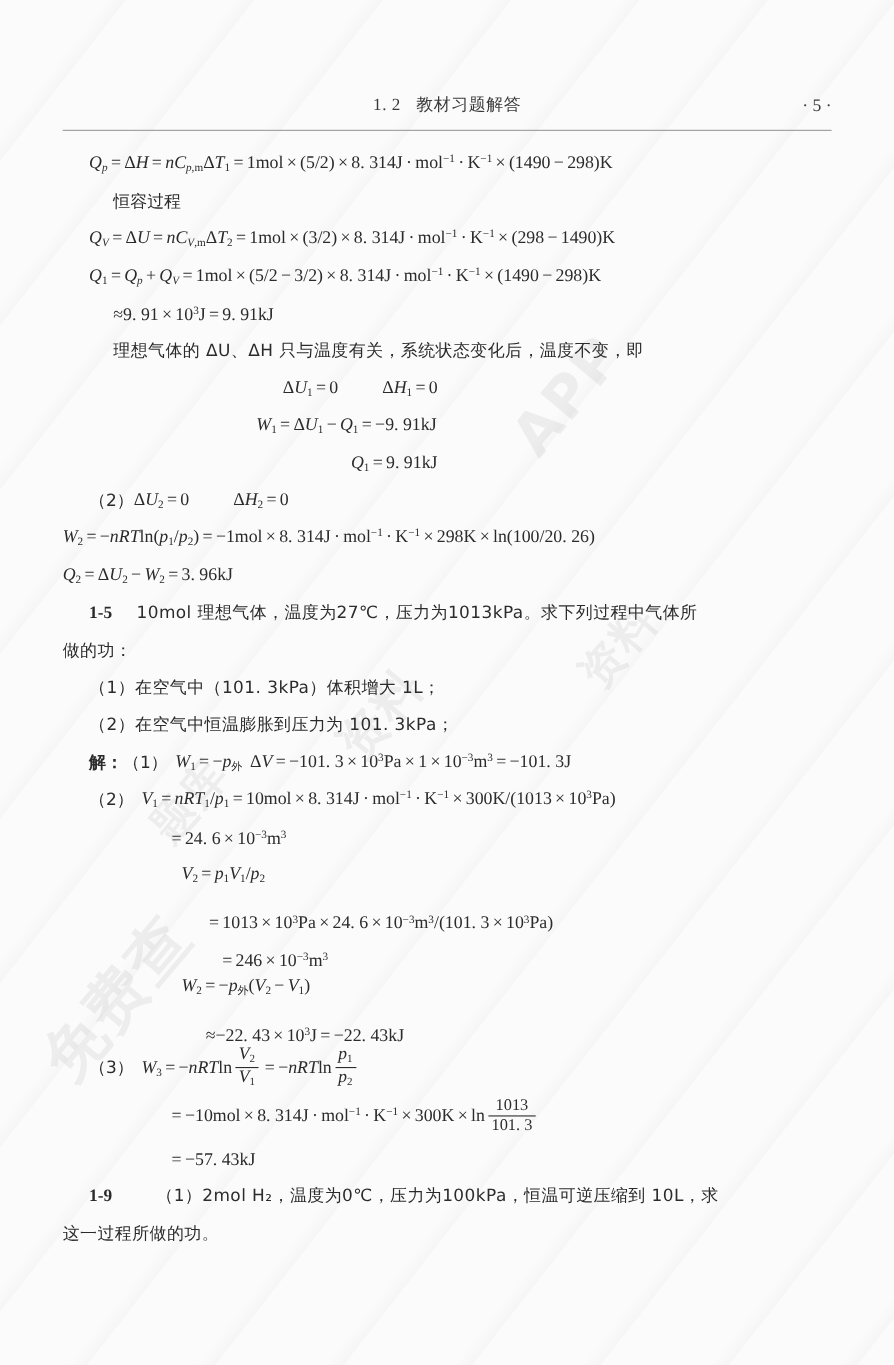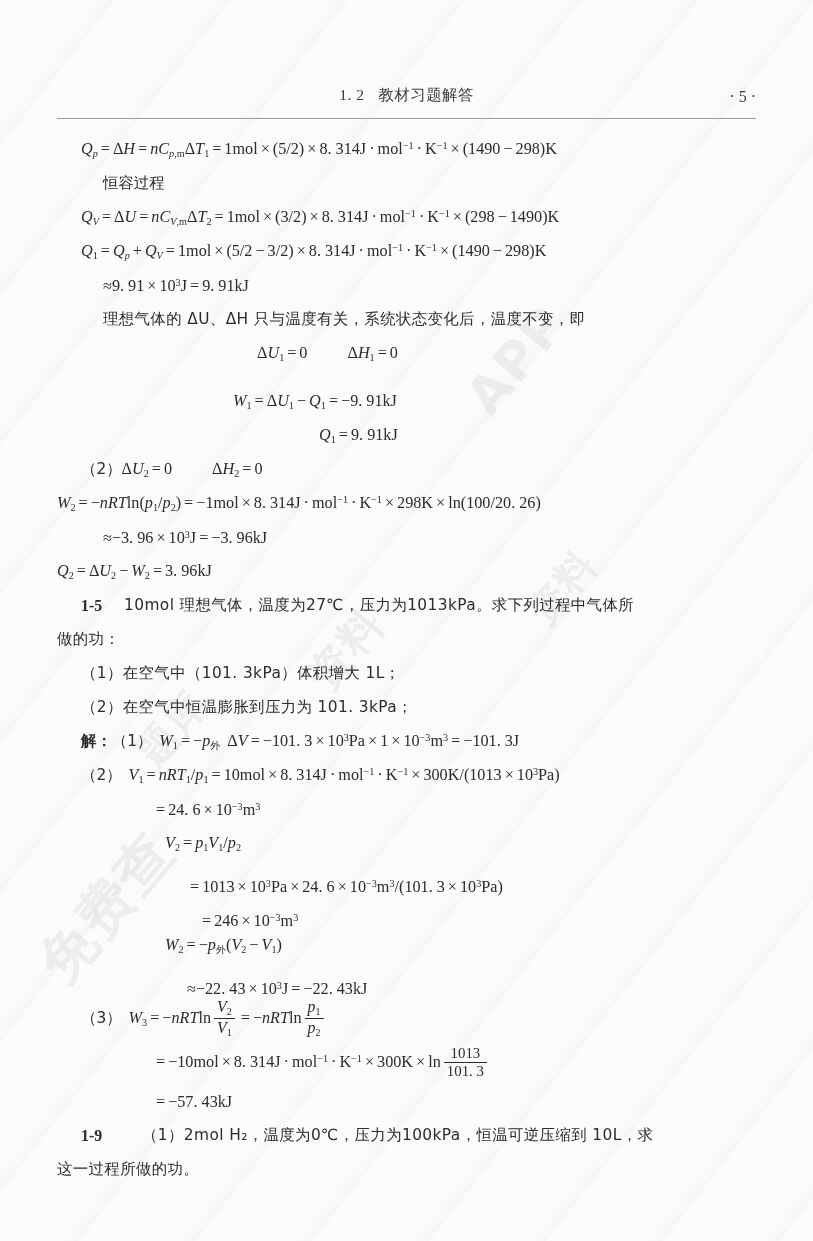--- a/index.html
+++ b/index.html
@@ -70,21 +70,21 @@
     display:flex;
     align-items:center;
   }
   .line.tall{height:44px;}
   .line.cn{font-size:16.4px;letter-spacing:.4px;}
   .ind1{padding-left:24px;text-align:center;}
   .ind2{padding-left:46px;}
   .ind4{padding-left:96px;}
   .ind5{padding-left:118px;align-items:flex-end;}
   .ind-cl{padding-left:200px;}
-  .ind-cm{padding-left:228px;margin-top:14px;}
+  .ind-cm{padding-left:228px;}
   .ind-cn2{padding-left:262px;}
 
   .mi{font-style:italic;font-family:"Liberation Serif","DejaVu Serif",serif;}
   sub{font-size:.63em;vertical-align:-0.28em;font-style:normal;}
   sup{font-size:.63em;vertical-align:0.52em;font-style:normal;}
   .sb-i{font-size:.63em;vertical-align:-0.28em;font-style:italic;}
   .op{padding:0 3px;}
   .sp{display:inline-block;width:7px;}
   .spw{display:inline-block;width:22px;}
   .spx{display:inline-block;width:40px;}
@@ -165,23 +165,20 @@
 
     <div class="line ind1">
       <span class="cjk">（2）</span>
         <span>Δ<span class="mi">U</span><sub>2</sub><span class="op">=</span>0<span class="spx"></span>Δ<span class="mi">H</span><sub>2</sub><span class="op">=</span>0</span>
     </div>
 
     <div class="line">
       <span><span class="mi">W</span><sub>2</sub><span class="op">=</span>−<span class="mi">nRT</span>ln(<span class="mi">p</span><sub>1</sub>/<span class="mi">p</span><sub>2</sub>)<span class="op">=</span>−1mol<span class="op">×</span>8. 314J<span class="op">·</span>mol<sup>−1</sup><span class="op">·</span>K<sup>−1</sup><span class="op">×</span>298K<span class="op">×</span>ln(100/20. 26)</span>
     </div>
 
-    <div class="line ind2">
-      <span>≈−3. 96<span class="op">×</span>10<sup>3</sup>J<span class="op">=</span>−3. 96kJ</span>
-    </div>
 
     <div class="line">
       <span><span class="mi">Q</span><sub>2</sub><span class="op">=</span>Δ<span class="mi">U</span><sub>2</sub><span class="op">−</span><span class="mi">W</span><sub>2</sub><span class="op">=</span>3. 96kJ</span>
     </div>
 
     <div class="line cn ind1">
       <span class="num">1-5</span>
         <span class="spw"></span>
         <span class="cjk">10mol 理想气体，温度为27℃，压力为1013kPa。求下列过程中气体所</span>
     </div>

